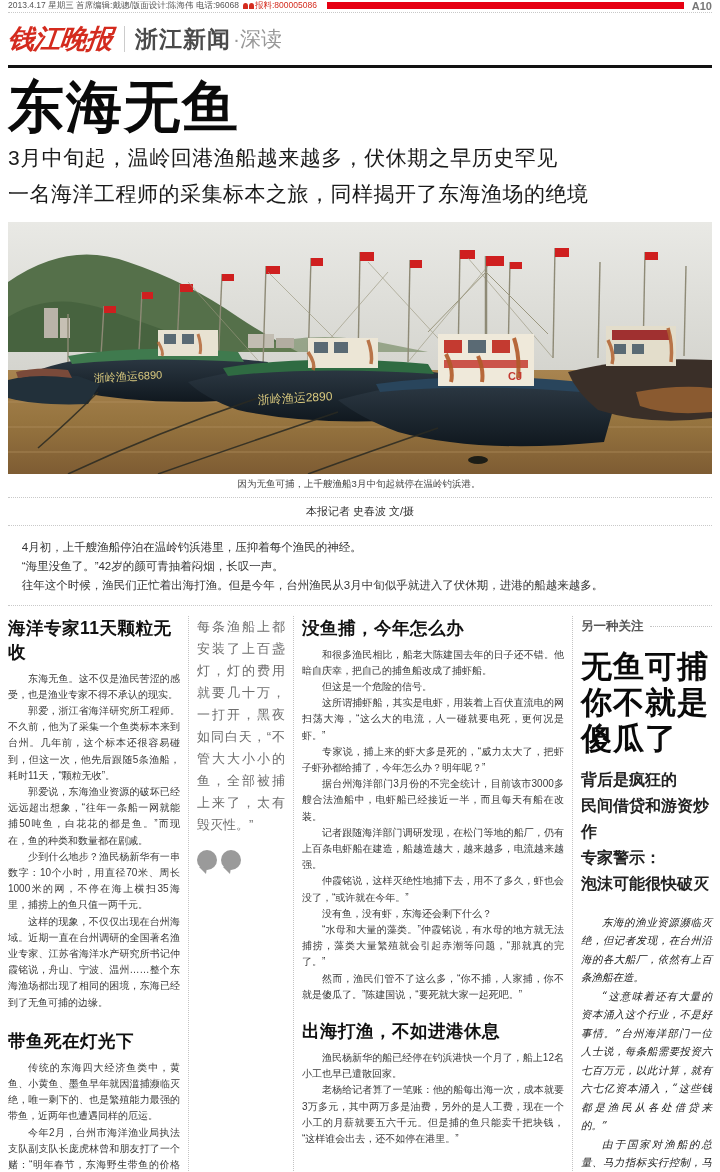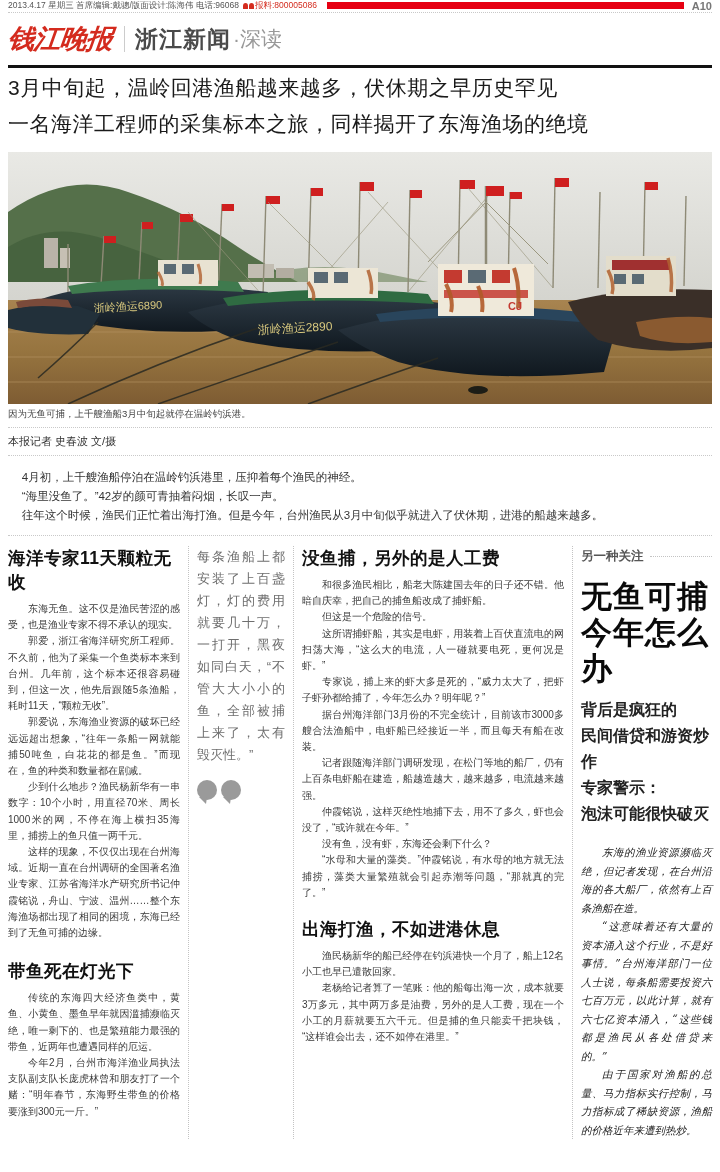--- a/index.html
+++ b/index.html
@@ -24,24 +24,24 @@
 
   .black-rule { height:3px; background:#111; margin-top:6px; }
 
   
   h1.mainhead { font-size:56px; font-weight:900; color:#0a0a0a; letter-spacing:2px; line-height:1.1; margin-top:8px; }
   .dek { font-size:21px; color:#1a1a1a; font-weight:500; line-height:33px; letter-spacing:0.5px; margin-top:3px; }
 
   
   figure.photo { margin-top:12px; }
   figure.photo svg { display:block; width:704px; height:252px; }
-  figcaption { text-align:left; font-size:9.5px; color:#444; padding:4px 2px 6px 0; }
-
-  
-  .byline-block { border-top:1px dotted #c9c9c9; border-bottom:1px dotted #c9c9c9; padding:6px 0; font-size:11px; color:#333; }
+  figcaption { text-align:center; font-size:9.5px; color:#444; padding:4px 2px 6px 0; }
+
+  
+  .byline-block { border-top:1px dotted #c9c9c9; border-bottom:1px dotted #c9c9c9; padding:6px 0; font-size:11px; color:#333;text-align:center; }
   .intro { padding:12px 0 10px 0; border-bottom:1px dotted #c9c9c9; }
   .intro p { font-size:11.5px; line-height:19px; color:#333; text-indent:1.2em; }
 
   
   .columns { display:flex; margin-top:10px; align-items:stretch; }
   .vsep { width:0; border-left:1px dotted #c3c3c3; margin:0 8px; }
   h2.colhead { font-size:17.5px; font-weight:bold; color:#111; letter-spacing:0.5px; margin-bottom:7px; }
   .body-text p { font-size:10px; line-height:16.2px; color:#3a3a3a; text-align:justify; text-indent:2em; }
   .colA { width:172px; flex:none; }
   .colA .sec2 { margin-top:18px; }
@@ -79,20 +79,21 @@
   </header>
 
   <div class="mastrow">
     <span class="logo">钱江晚报</span>
     <span class="mast-div"></span>
     <span class="section">浙江新闻</span>
     <span class="subsection">·深读</span>
   </div>
   <div class="black-rule"></div>
 
+  <h1 class="mainhead">东海无鱼</h1>
   <p class="dek">3月中旬起，温岭回港渔船越来越多，伏休期之早历史罕见</p>
   <p class="dek">一名海洋工程师的采集标本之旅，同样揭开了东海渔场的绝境</p>
 
   <figure class="photo">
     <svg viewBox="0 0 704 252" preserveAspectRatio="none">
       <defs>
         <linearGradient id="sky" x1="0" y1="0" x2="0" y2="1">
           <stop offset="0" stop-color="#e9e9e5"></stop>
             <stop offset="1" stop-color="#d3d3cd"></stop>
         </linearGradient>
@@ -263,51 +264,52 @@
       <div class="quote-icons">
         <span class="qc"></span>
         <span class="qc"></span>
       </div>
     </div>
 
     <div class="vsep"></div>
 
     <div class="colC">
       <section>
-        <h2 class="colhead">没鱼捕，另外的是人工费</h2>
+        <h2 class="colhead">没鱼捕，今年怎么办</h2>
         <div class="body-text">
             <p>和很多渔民相比，船老大陈建国去年的日子还不错。他暗自庆幸，把自己的捕鱼船改成了捕虾船。</p>
             <p>但这是一个危险的信号。</p>
             <p>这所谓捕虾船，其实是电虾，用装着上百伏直流电的网扫荡大海，“这么大的电流，人一碰就要电死，更何况是虾。”</p>
             <p>专家说，捕上来的虾大多是死的，“威力太大了，把虾子虾孙都给捕了，今年怎么办？明年呢？”</p>
             <p>据台州海洋部门3月份的不完全统计，目前该市3000多艘合法渔船中，电虾船已经接近一半，而且每天有船在改装。</p>
             <p>记者跟随海洋部门调研发现，在松门等地的船厂，仍有上百条电虾船在建造，船越造越大，越来越多，电流越来越强。</p>
             <p>仲霞铭说，这样灭绝性地捕下去，用不了多久，虾也会没了，“或许就在今年。”</p>
             <p>没有鱼，没有虾，东海还会剩下什么？</p>
             <p>“水母和大量的藻类。”仲霞铭说，有水母的地方就无法捕捞，藻类大量繁殖就会引起赤潮等问题，“那就真的完了。”</p>
+            <p>然而，渔民们管不了这么多，“你不捕，人家捕，你不就是傻瓜了。”陈建国说，“要死就大家一起死吧。”</p>
           </div>
       </section>
       <section class="sec2">
         <h2 class="colhead">出海打渔，不如进港休息</h2>
         <div class="body-text">
             <p>渔民杨新华的船已经停在钓浜港快一个月了，船上12名小工也早已遣散回家。</p>
             <p>老杨给记者算了一笔账：他的船每出海一次，成本就要3万多元，其中两万多是油费，另外的是人工费，现在一个小工的月薪就要五六千元。但是捕的鱼只能卖千把块钱，“这样谁会出去，还不如停在港里。”</p>
           </div>
       </section>
     </div>
 
     <div class="vsep"></div>
 
     <aside class="colD">
       <div class="label-row">
         <span class="label">另一种关注</span>
         <span class="label-rule"></span>
       </div>
       <div class="bighead">无鱼可捕</div>
-      <div class="bighead" style="margin-top:0;">今年怎么办</div>
+      <div class="bighead" style="margin-top:0;">你不就是傻瓜了</div>
       <div class="subhead">
           <p>背后是疯狂的</p>
           <p>民间借贷和游资炒作</p>
           <p>专家警示：</p>
           <p>泡沫可能很快破灭</p>
         </div>
       <div class="side-body">
           <p>东海的渔业资源濒临灭绝，但记者发现，在台州沿海的各大船厂，依然有上百条渔船在造。</p>
           <p>“这意味着还有大量的资本涌入这个行业，不是好事情。”台州海洋部门一位人士说，每条船需要投资六七百万元，以此计算，就有六七亿资本涌入，“这些钱都是渔民从各处借贷来的。”</p>
           <p>由于国家对渔船的总量、马力指标实行控制，马力指标成了稀缺资源，渔船的价格近年来遭到热炒。</p>

